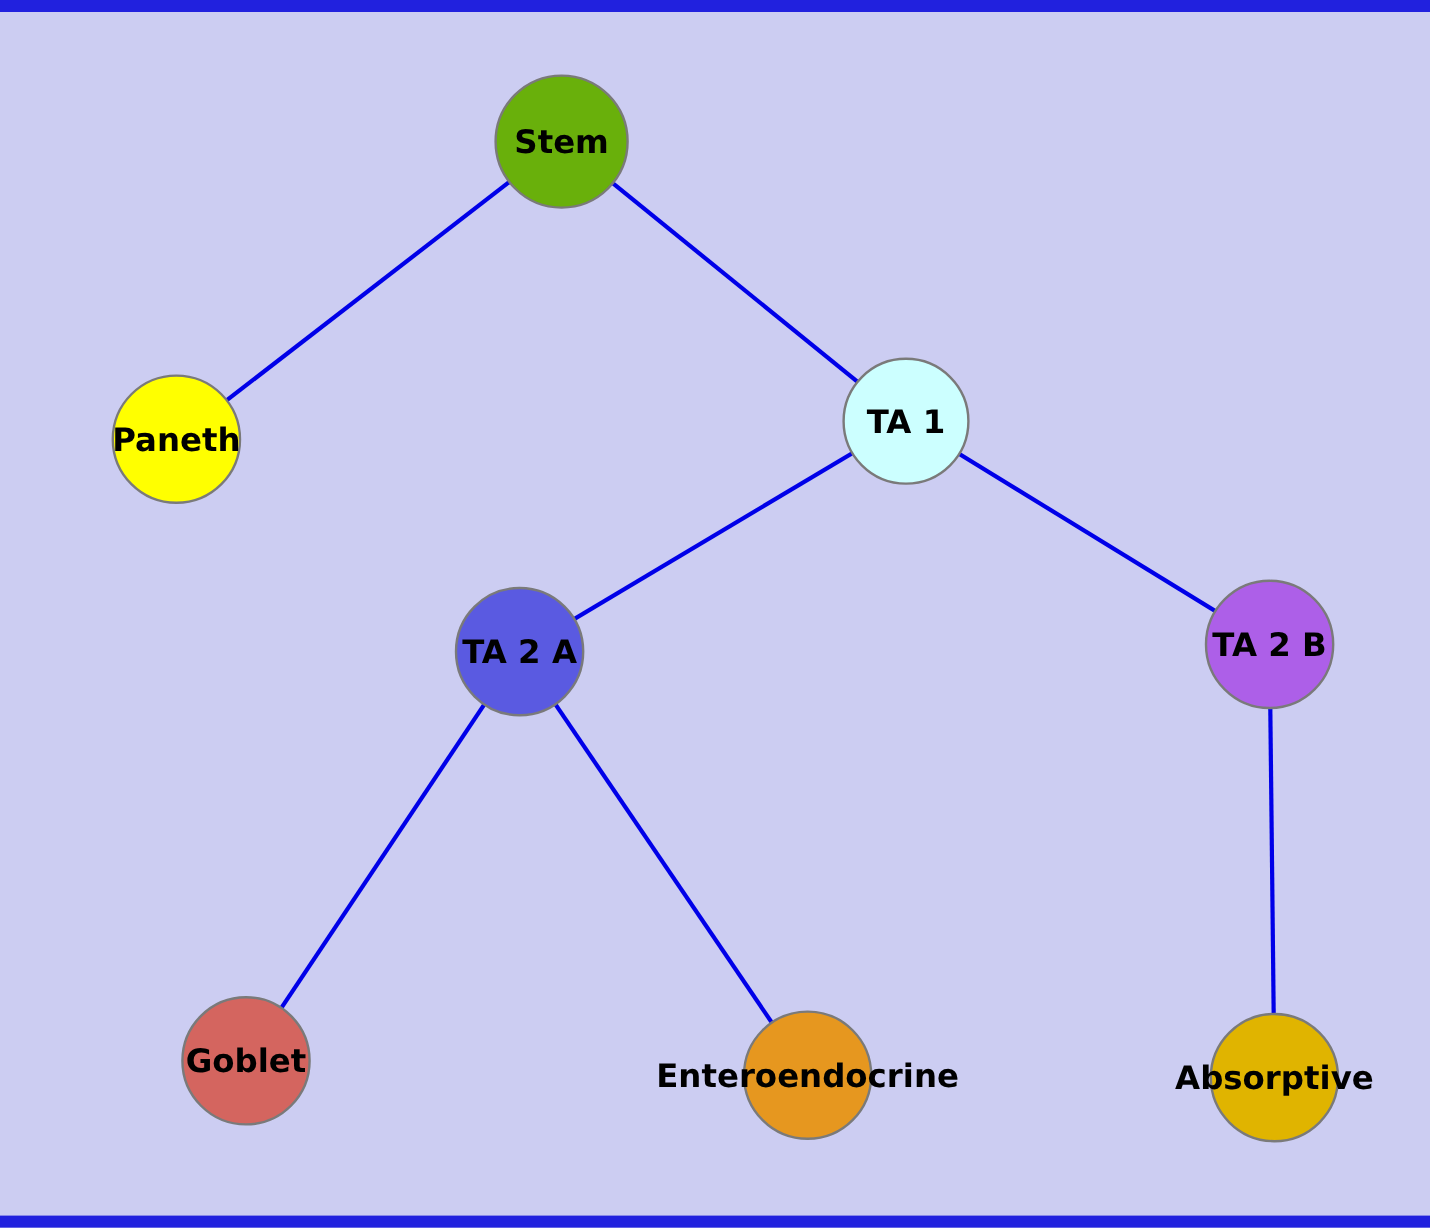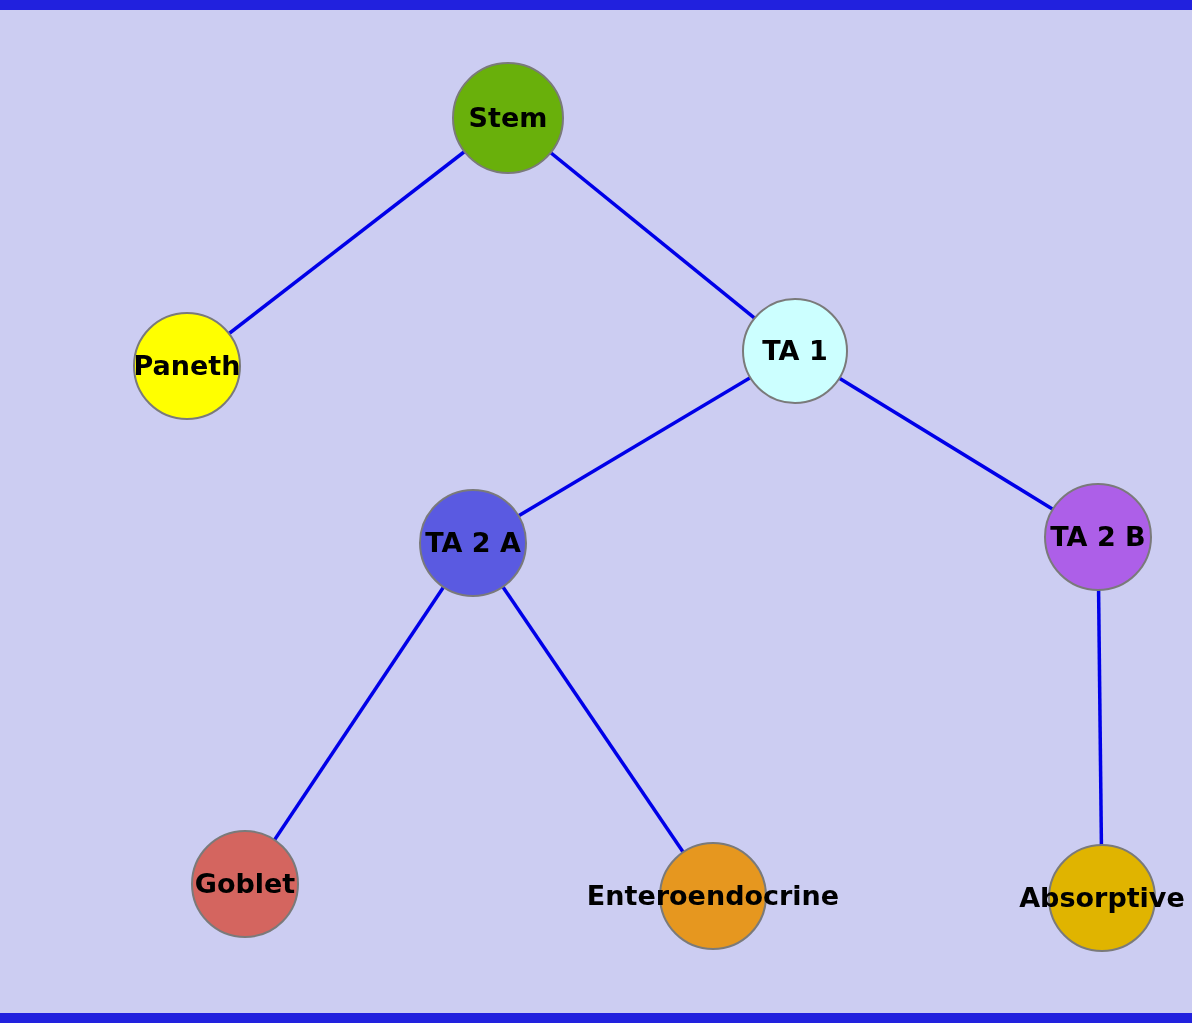--- a/index.html
+++ b/index.html
@@ -20,21 +20,20 @@
     height: 10px;
   }
   .page-border.top { top: 0; }
   .page-border.bottom { bottom: 0; }
   #graph-canvas {
     position: absolute;
     left: 0;
     top: 0;
     width: 996px;
     height: 1023px;
-    padding-left: 40px;
   }
   #graph-svg {
     display: block;
     width: 1192px;
     height: 1023px;
   }
   .node-label {
     font-family: "DejaVu Sans", "Liberation Sans", sans-serif;
     font-weight: bold;
     font-size: 27px;

